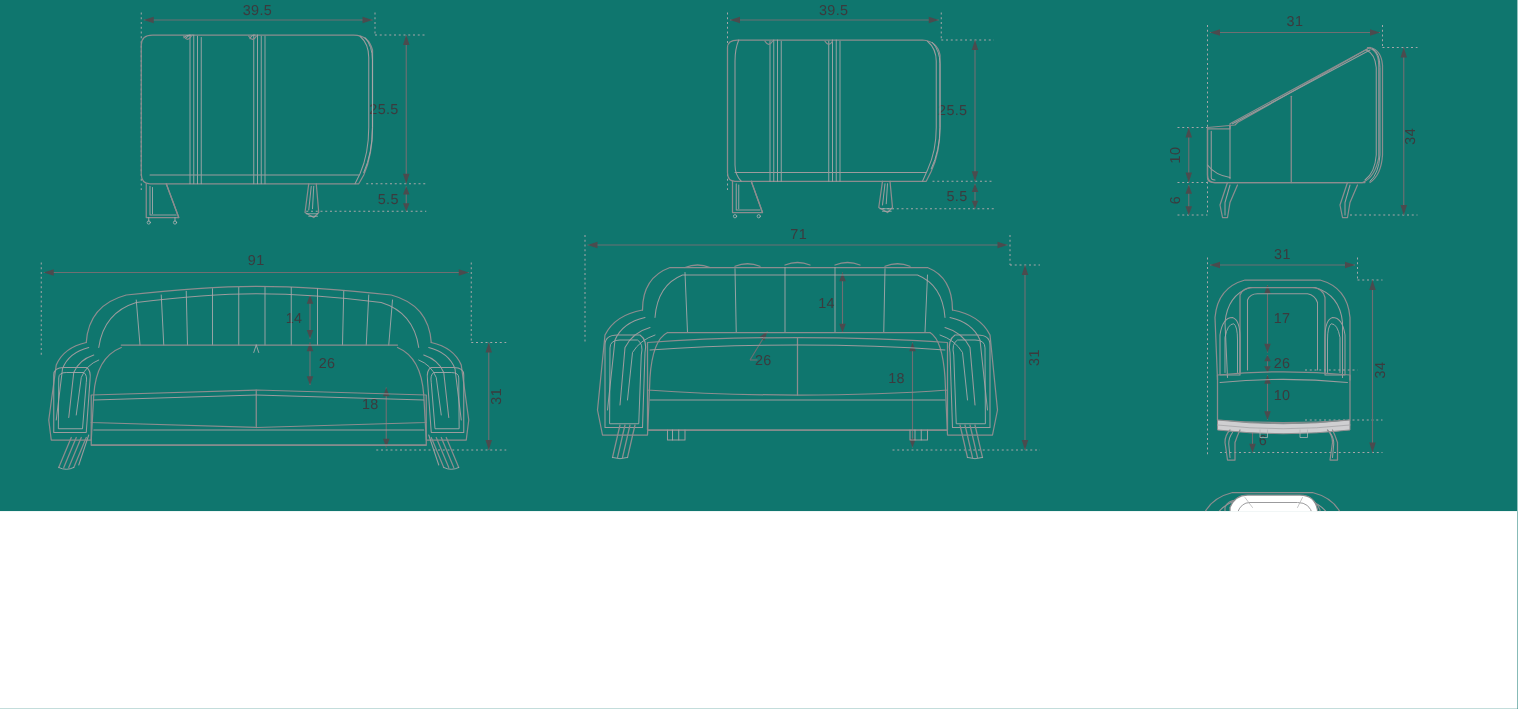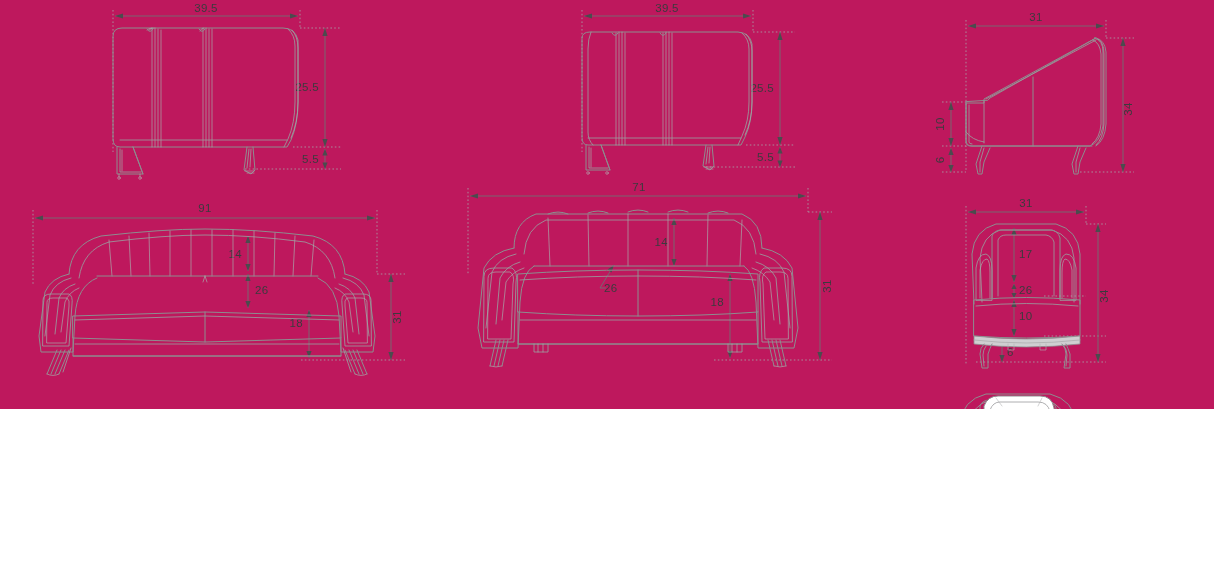--- a/index.html
+++ b/index.html
@@ -6,21 +6,21 @@
   * { box-sizing: border-box; }
   html, body {
     margin: 0; padding: 0;
     background: #ffffff;
     font-family: "Liberation Sans", sans-serif;
   }
   #sheet {
     position: relative;
     width: 1214px;
     height: 409px;
-    background: #be185d;
+    background: #0f766e;
     overflow: hidden;
     padding-left: 46px;
   }
   .panel { position: absolute; }
   .panel svg { display: block; overflow: visible; }
 
   
   .out  { fill: none; stroke: #8d8d8f; stroke-width: 1; stroke-linejoin: round; stroke-linecap: round; }
   .out2 { fill: none; stroke: #9b9b9d; stroke-width: 0.85; stroke-linejoin: round; stroke-linecap: round; }
   .thin { fill: none; stroke: #a9a9ab; stroke-width: 0.7; stroke-linejoin: round; stroke-linecap: round; }

